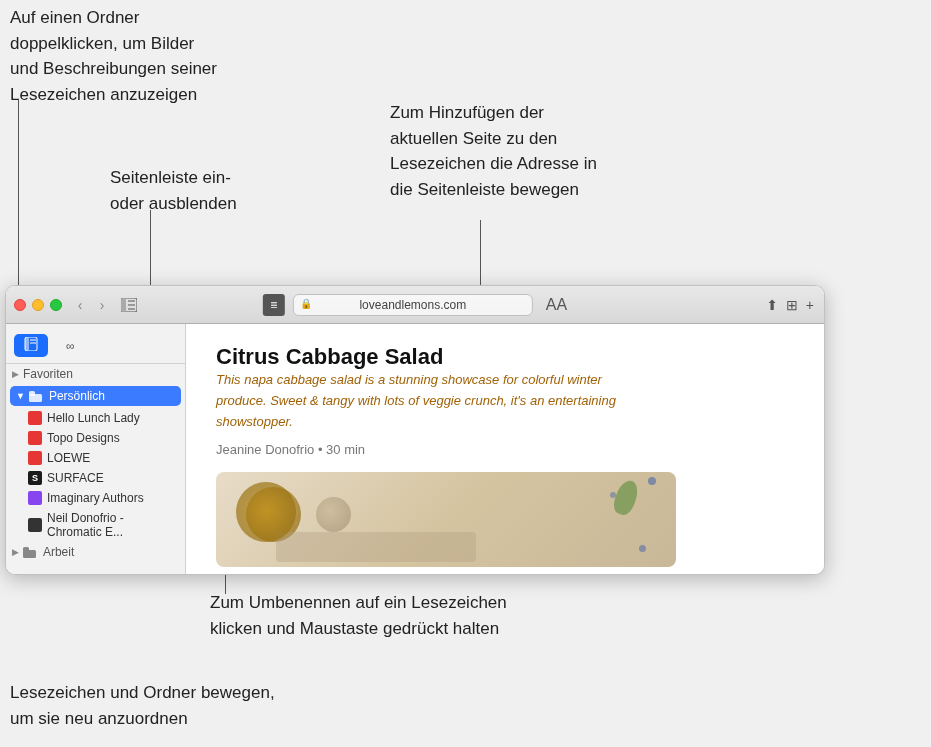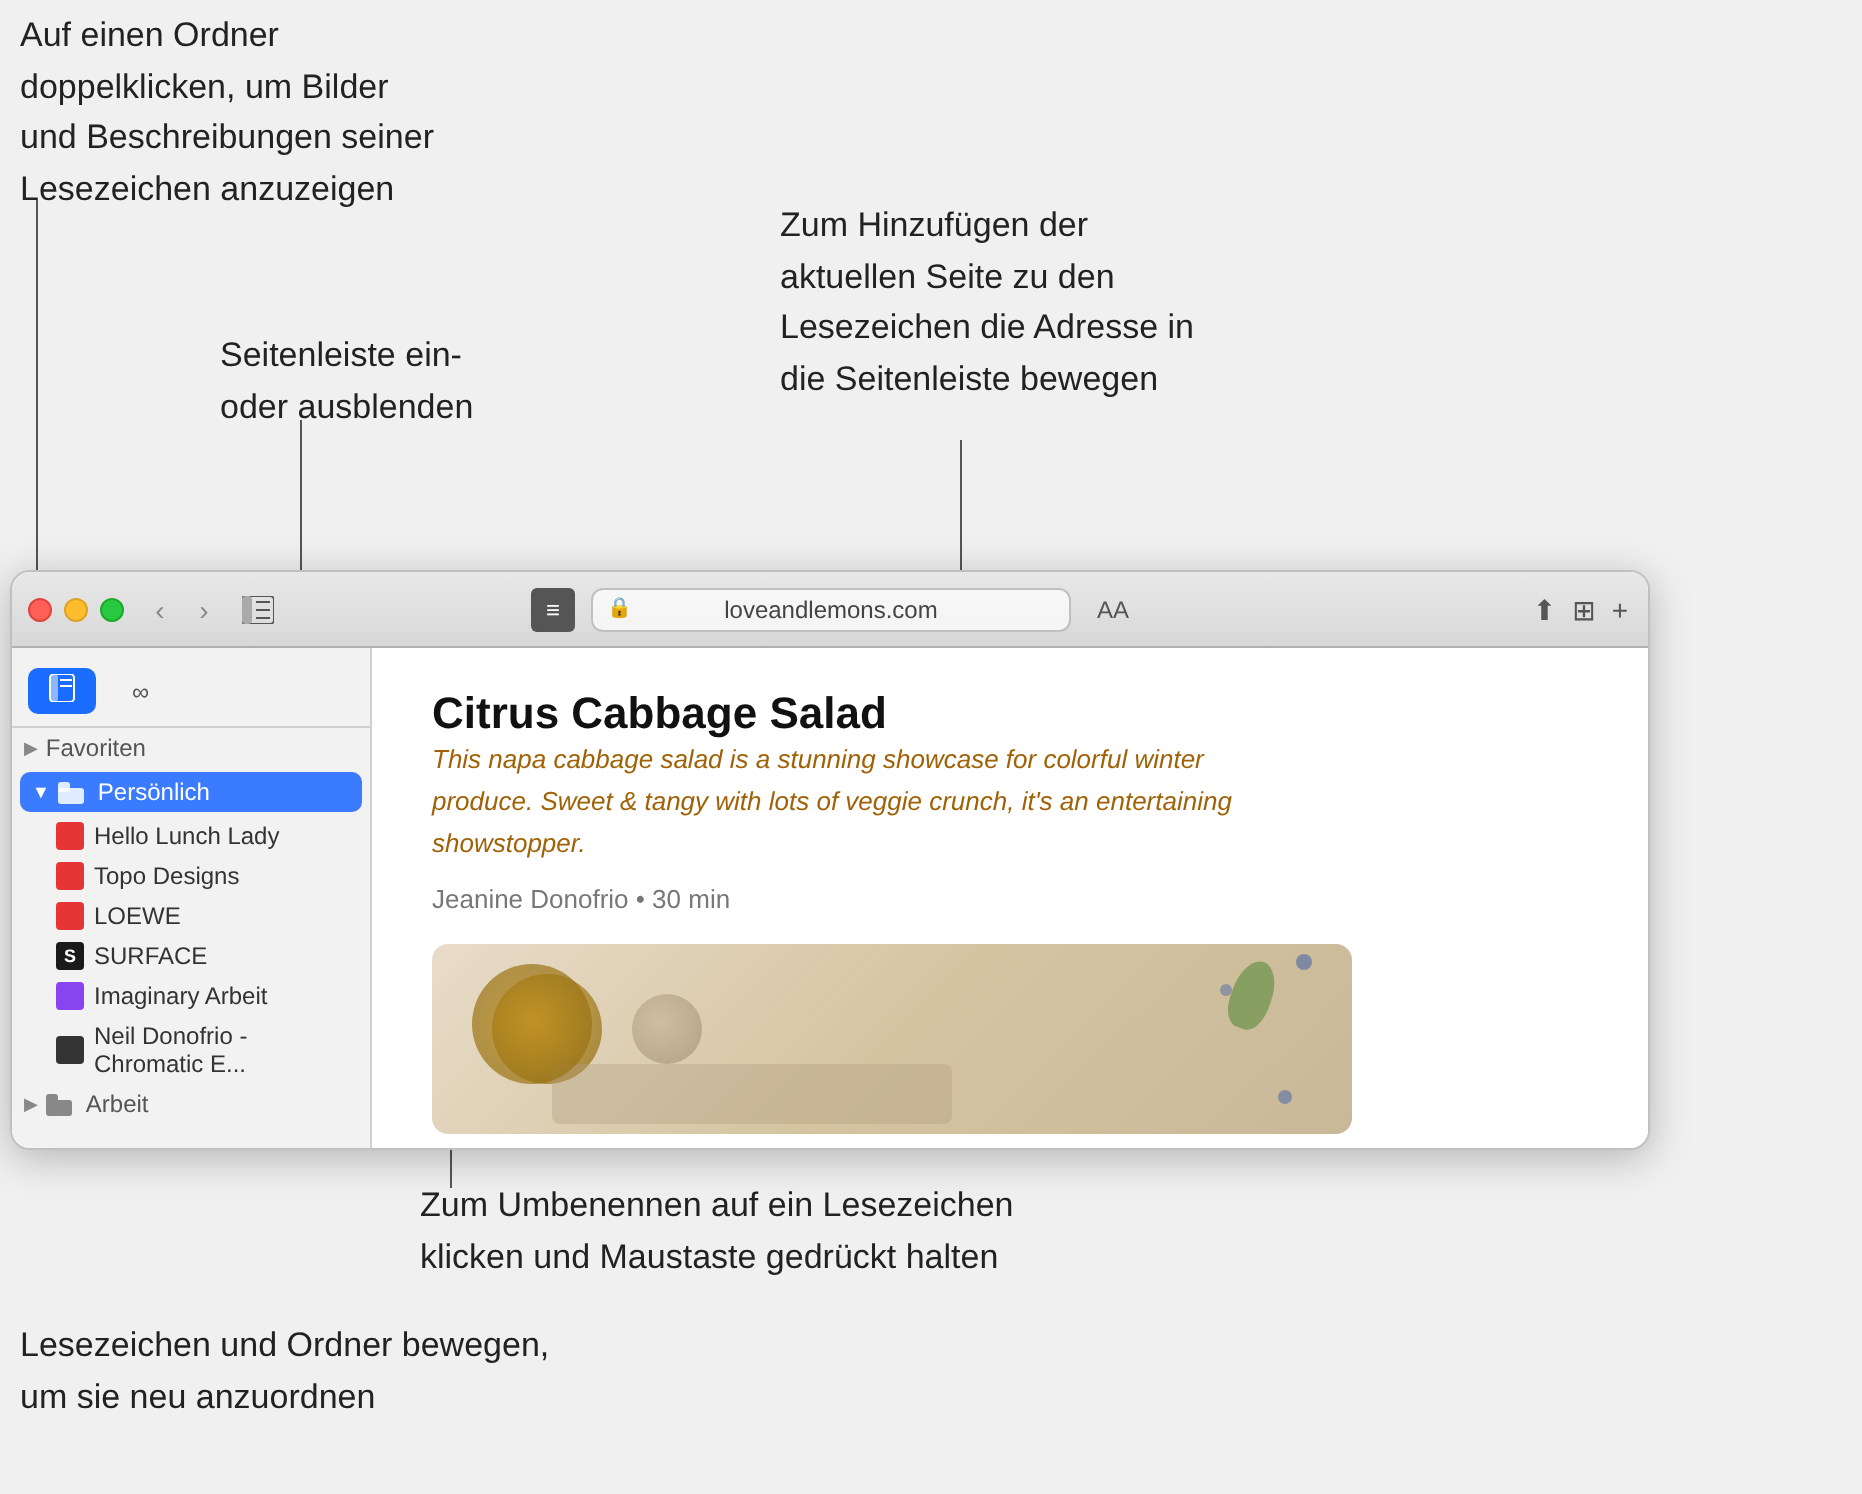--- a/index.html
+++ b/index.html
@@ -122,21 +122,21 @@
     }
 
     .lock-icon {
       position: absolute;
       left: 8px;
       font-size: 10px;
       color: #555;
     }
 
     .aa-text {
-      font-size: 12px;
+      font-size: 16px;
       color: #555;
       margin-left: 5px;
     }
 
     .toolbar-right {
       position: absolute;
       right: 10px;
       display: flex;
       align-items: center;
       gap: 8px;
@@ -301,21 +301,21 @@
 <body>
 
 <div class="annotation" style="left:10px; top:5px; max-width:210px;">Auf einen Ordner<br>doppelklicken, um Bilder<br>und Beschreibungen seiner<br>Lesezeichen anzuzeigen</div>
 
 <div class="annotation" style="left:110px; top:165px; max-width:160px;">Seitenleiste ein-<br>oder ausblenden</div>
 
 <div class="annotation" style="left:390px; top:100px; max-width:220px;">Zum Hinzufügen der<br>aktuellen Seite zu den<br>Lesezeichen die Adresse in<br>die Seitenleiste bewegen</div>
 
 <div class="annotation" style="left:210px; top:590px; max-width:340px;">Zum Umbenennen auf ein Lesezeichen<br>klicken und Maustaste gedrückt halten</div>
 
-<div class="annotation" style="left:10px; top:660px; max-width:280px;">Lesezeichen und Ordner bewegen,<br>um sie neu anzuordnen</div>
+<div class="annotation" style="left:10px; top:680px; max-width:280px;">Lesezeichen und Ordner bewegen,<br>um sie neu anzuordnen</div>
 
 <div class="vline" style="left:18px; top:100px; height:190px;"></div>
 <div class="hline" style="left:18px; top:290px; width:90px;"></div>
 <div class="dot" style="left:108px; top:288px;"></div>
 
 <div class="vline" style="left:150px; top:210px; height:78px;"></div>
 <div class="dot" style="left:148px; top:288px;"></div>
 
 <div class="vline" style="left:480px; top:220px; height:68px;"></div>
 <div class="dot" style="left:478px; top:288px;"></div>
@@ -404,21 +404,21 @@
       <div class="sidebar-item">
         <div class="site-favicon favicon-red"></div>
         <span>LOEWE</span>
       </div>
       <div class="sidebar-item">
         <div class="favicon-letter" style="background:#1a1a1a;">S</div>
         <span>SURFACE</span>
       </div>
       <div class="sidebar-item">
         <div class="site-favicon" style="background:#8844ee;"></div>
-        <span>Imaginary Arbeit</span>
+        <span>Imaginary Authors</span>
       </div>
       <div class="sidebar-item">
         <div class="site-favicon" style="background:#333;"></div>
         <span>Neil Donofrio - Chromatic E...</span>
       </div>
 
       <div class="sidebar-group">
         <span class="chevron">▶</span>
         <svg width="13" height="11" viewBox="0 0 13 11" style="margin-right:3px; flex-shrink:0;">
           <rect x="0" y="3" width="13" height="8" rx="1.5" fill="#888"></rect>

